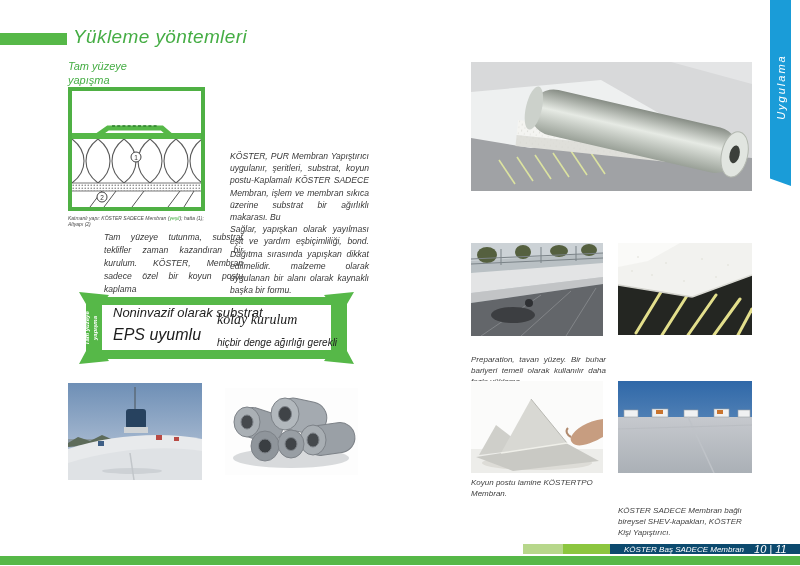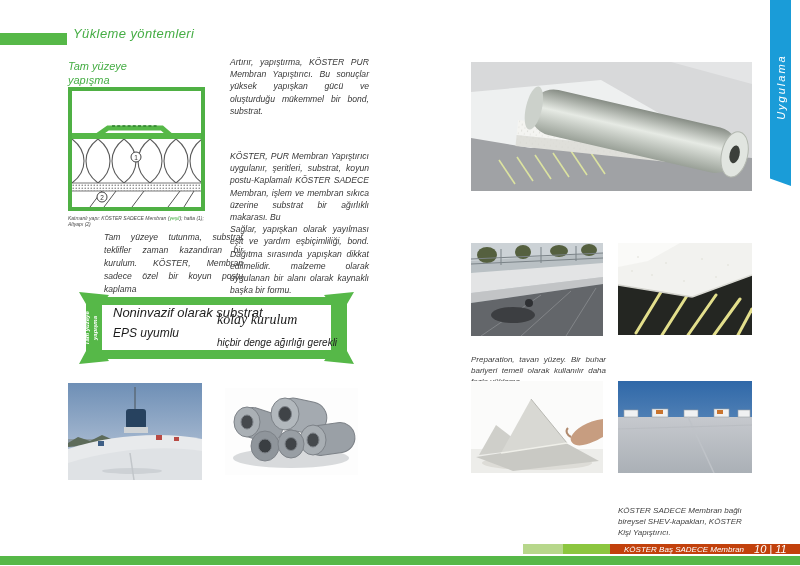--- a/index.html
+++ b/index.html
@@ -3,60 +3,60 @@
 <meta charset="utf-8">
 <style>
   html,body{margin:0;padding:0;background:#ffffff;}
   .page{
     position:relative;width:800px;height:566px;background:#ffffff;overflow:hidden;
     font-family:"Liberation Sans",sans-serif;font-style:italic;color:#383838;
   }
   .abs{position:absolute;}
   
   .hdr-bar{left:0;top:33px;width:67px;height:12px;background:#56b848;}
-  .hdr-title{left:73px;top:26px;font-size:13px;color:#45ad44;letter-spacing:.4px;text-align:right;}
+  .hdr-title{left:73px;top:26px;font-size:19px;color:#45ad44;letter-spacing:.4px;text-align:right;}
   
   .sec-title{left:68px;top:60px;width:90px;font-size:11px;line-height:1.25;color:#45ad44;}
   .diagram{left:68px;top:87px;width:137px;height:124px;border:4px solid #4fb044;box-sizing:border-box;background:#fff;}
   .diag-caption{left:68px;top:215px;width:140px;font-size:5px;line-height:1.2;color:#4a4a4a;}
   .diag-caption .grn{color:#45ad44;}
   .left-par{left:68px;top:231px;width:139px;font-size:8.6px;line-height:1.5;text-align:justify;margin-left:36px;}
   
   .mid-par{left:230px;width:139px;font-size:8.6px;line-height:1.42;text-align:justify;white-space:pre-line;}
   .mid-1{top:56px;}
   .mid-2{top:97px;}
   .mid-3{top:150px;}
   
   .banner{left:77px;top:291px;width:279px;height:74px;}
   .banner svg{position:absolute;left:0;top:0;}
   .banner-side{left:2px;top:10px;width:26px;height:54px;display:flex;align-items:center;justify-content:center;
     writing-mode:vertical-rl;transform:rotate(180deg);color:#fff;font-size:6px;font-weight:bold;line-height:1.3;text-align:center;}
   .bn-t1{left:36px;top:14px;font-size:13px;color:#222;}
   .bn-t2{left:140px;top:21px;font-size:14px;color:#1c1c1c;font-family:Liberation Serif, serif;}
-  .bn-t3{left:36px;top:35px;font-size:12px;color:#1c1c1c;}
+  .bn-t3{left:36px;top:35px;font-size:16px;color:#1c1c1c;}
   .bn-t4{left:140px;top:46px;font-size:10px;color:#222;}
   
   .photo{overflow:hidden;}
   .photo svg{display:block;}
   
   .cap{font-size:8px;line-height:1.35;color:#3f3f3f;text-align:justify;}
   .hero-cap{left:471px;top:193px;width:286px;}
   .cap-a{left:471px;top:325px;width:135px;margin-top:30px;}
   .cap-b{left:618px;top:339px;width:138px;}
   .cap-c{left:471px;top:478px;width:135px;text-align:left;}
   .cap-d{left:618px;top:506px;width:138px;text-align:left;}
   
   .side-tab{left:770px;top:0;width:21px;height:186px;background:#1a9cd8;
     clip-path:polygon(0 0,100% 0,100% 100%,0 96%);}
   .side-tab-label{position:absolute;left:0;top:0;width:100%;height:94%;display:flex;align-items:center;justify-content:center;
     writing-mode:vertical-rl;transform:rotate(180deg);color:#fff;font-size:11px;letter-spacing:2px;}
   
   .ft-seg1{left:523px;top:544px;width:40px;height:10px;background:#b7d78b;}
   .ft-seg2{left:563px;top:544px;width:47px;height:10px;background:#8cc63f;}
-  .ft-bar{left:610px;top:544px;width:190px;height:10px;background:#c2410c;display:flex;align-items:center;padding-left:14px;box-sizing:border-box;gap:10px;}
+  .ft-bar{left:610px;top:544px;width:190px;height:10px;background:#0c4a6e;display:flex;align-items:center;padding-left:14px;box-sizing:border-box;gap:10px;}
   .ft-title{color:#fff;font-size:8px;white-space:nowrap;}
   .ft-pages{color:#fff;font-size:11px;}
   .ft-bottom{left:0;top:556px;width:800px;height:9px;background:#56b848;}
 </style>
 </head>
 <body>
 
 <div class="page">
 
   <div class="abs hdr-bar"></div>
@@ -91,21 +91,20 @@
         <circle cx="30" cy="106" r="5" fill="#ffffff" stroke="#444" stroke-width="1"></circle>
         <text x="30" y="108.6" text-anchor="middle" font-size="6.5" font-style="normal" fill="#333">2</text>
       </g>
     </svg>
   </div>
 
   <div class="abs diag-caption"><span>Katmanlı yapı: KÖSTER SADECE Membran (</span><span class="grn">yeşil</span><span>); hatta (1); Altyapı (2)</span></div>
 
   <div class="abs left-par">Tam yüzeye tutunma, substrat teklifler zaman kazandıran bir kurulum. KÖSTER, Membran sadece özel bir koyun postu kaplama</div>
 
-  <div class="abs mid-par mid-1">Artırır, yapıştırma, KÖSTER PUR Membran Yapıştırıcı. Bu sonuçlar yüksek yapışkan gücü ve oluşturduğu mükemmel bir bond, substrat.</div>
   <div class="abs mid-par mid-3">KÖSTER, PUR Membran Yapıştırıcı uygulanır, şeritleri, substrat, koyun postu-Kaplamalı KÖSTER SADECE Membran, işlem ve membran sıkıca üzerine substrat bir ağırlıklı makarası. Bu
 Sağlar, yapışkan olarak yayılması eşit ve yardım eşbiçimliliği, bond. Dağıtma sırasında yapışkan dikkat edilmelidir. malzeme olarak uygulanan bir alanı olarak kaynaklı başka bir formu.</div>
 
   <div class="abs banner">
     <svg width="279" height="74" viewBox="0 0 279 74">
       <path d="M2,1 L32,4 L25,13 L25,60 L32,70 L2,73 L9,60 L9,13 Z" fill="#56b848"></path>
       <path d="M277,1 L247,4 L254,13 L254,60 L247,70 L277,73 L270,60 L270,13 Z" fill="#56b848"></path>
       <rect x="20" y="6" width="239" height="8" fill="#56b848"></rect>
       <rect x="20" y="59" width="239" height="9" fill="#56b848"></rect>
     </svg>
@@ -314,20 +313,21 @@
         <rect x="120" y="29" width="12" height="7"></rect>
       </g>
       <g fill="#c9742e">
         <rect x="38" y="29" width="7" height="4"></rect>
         <rect x="99" y="29" width="6" height="4"></rect>
       </g>
       <path d="M70,36 L96,92" stroke="#bfc3c8" stroke-width="1.5" fill="none"></path>
       <path d="M0,48 L134,44" stroke="#b7bbc0" stroke-width="0.8" fill="none"></path>
     </svg>
   </div>
+  <div class="abs cap cap-c">Koyun postu lamine KÖSTERTPO Membran.</div>
   <div class="abs cap cap-d">KÖSTER SADECE Membran bağlı bireysel SHEV-kapakları, KÖSTER Kişi Yapıştırıcı.</div>
 
   <div class="abs side-tab">
     <div class="side-tab-label">Uygulama</div>
   </div>
 
   <div class="abs ft-seg1"></div>
   <div class="abs ft-seg2"></div>
   <div class="abs ft-bar">
     <span class="ft-title">KÖSTER Baş SADECE Membran</span>

